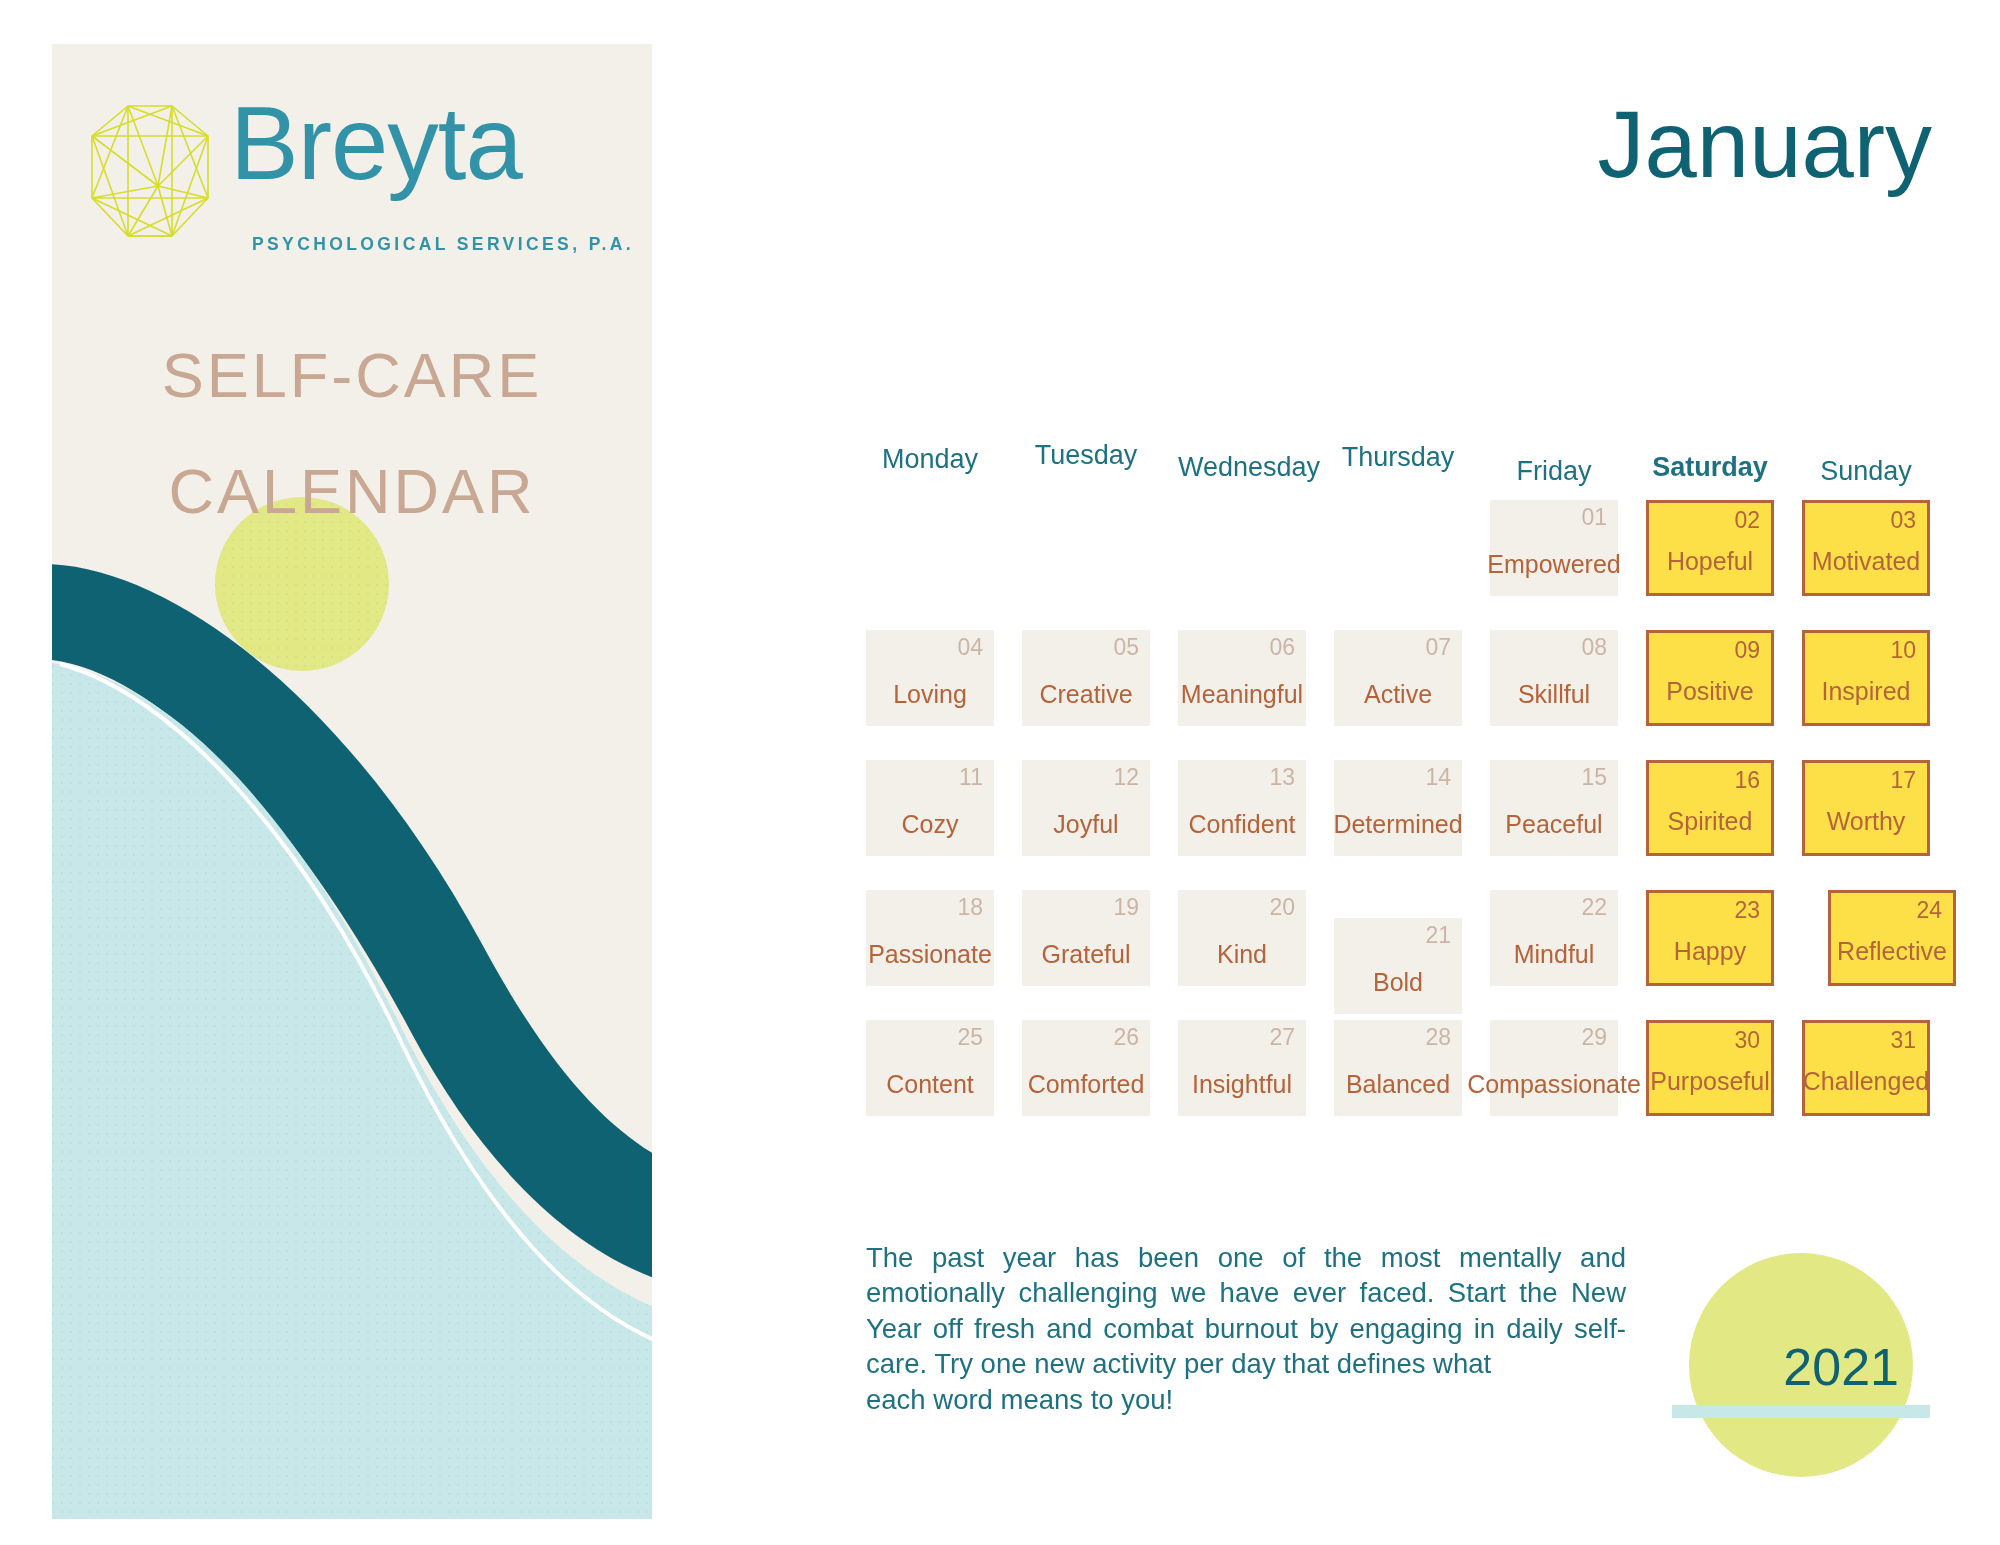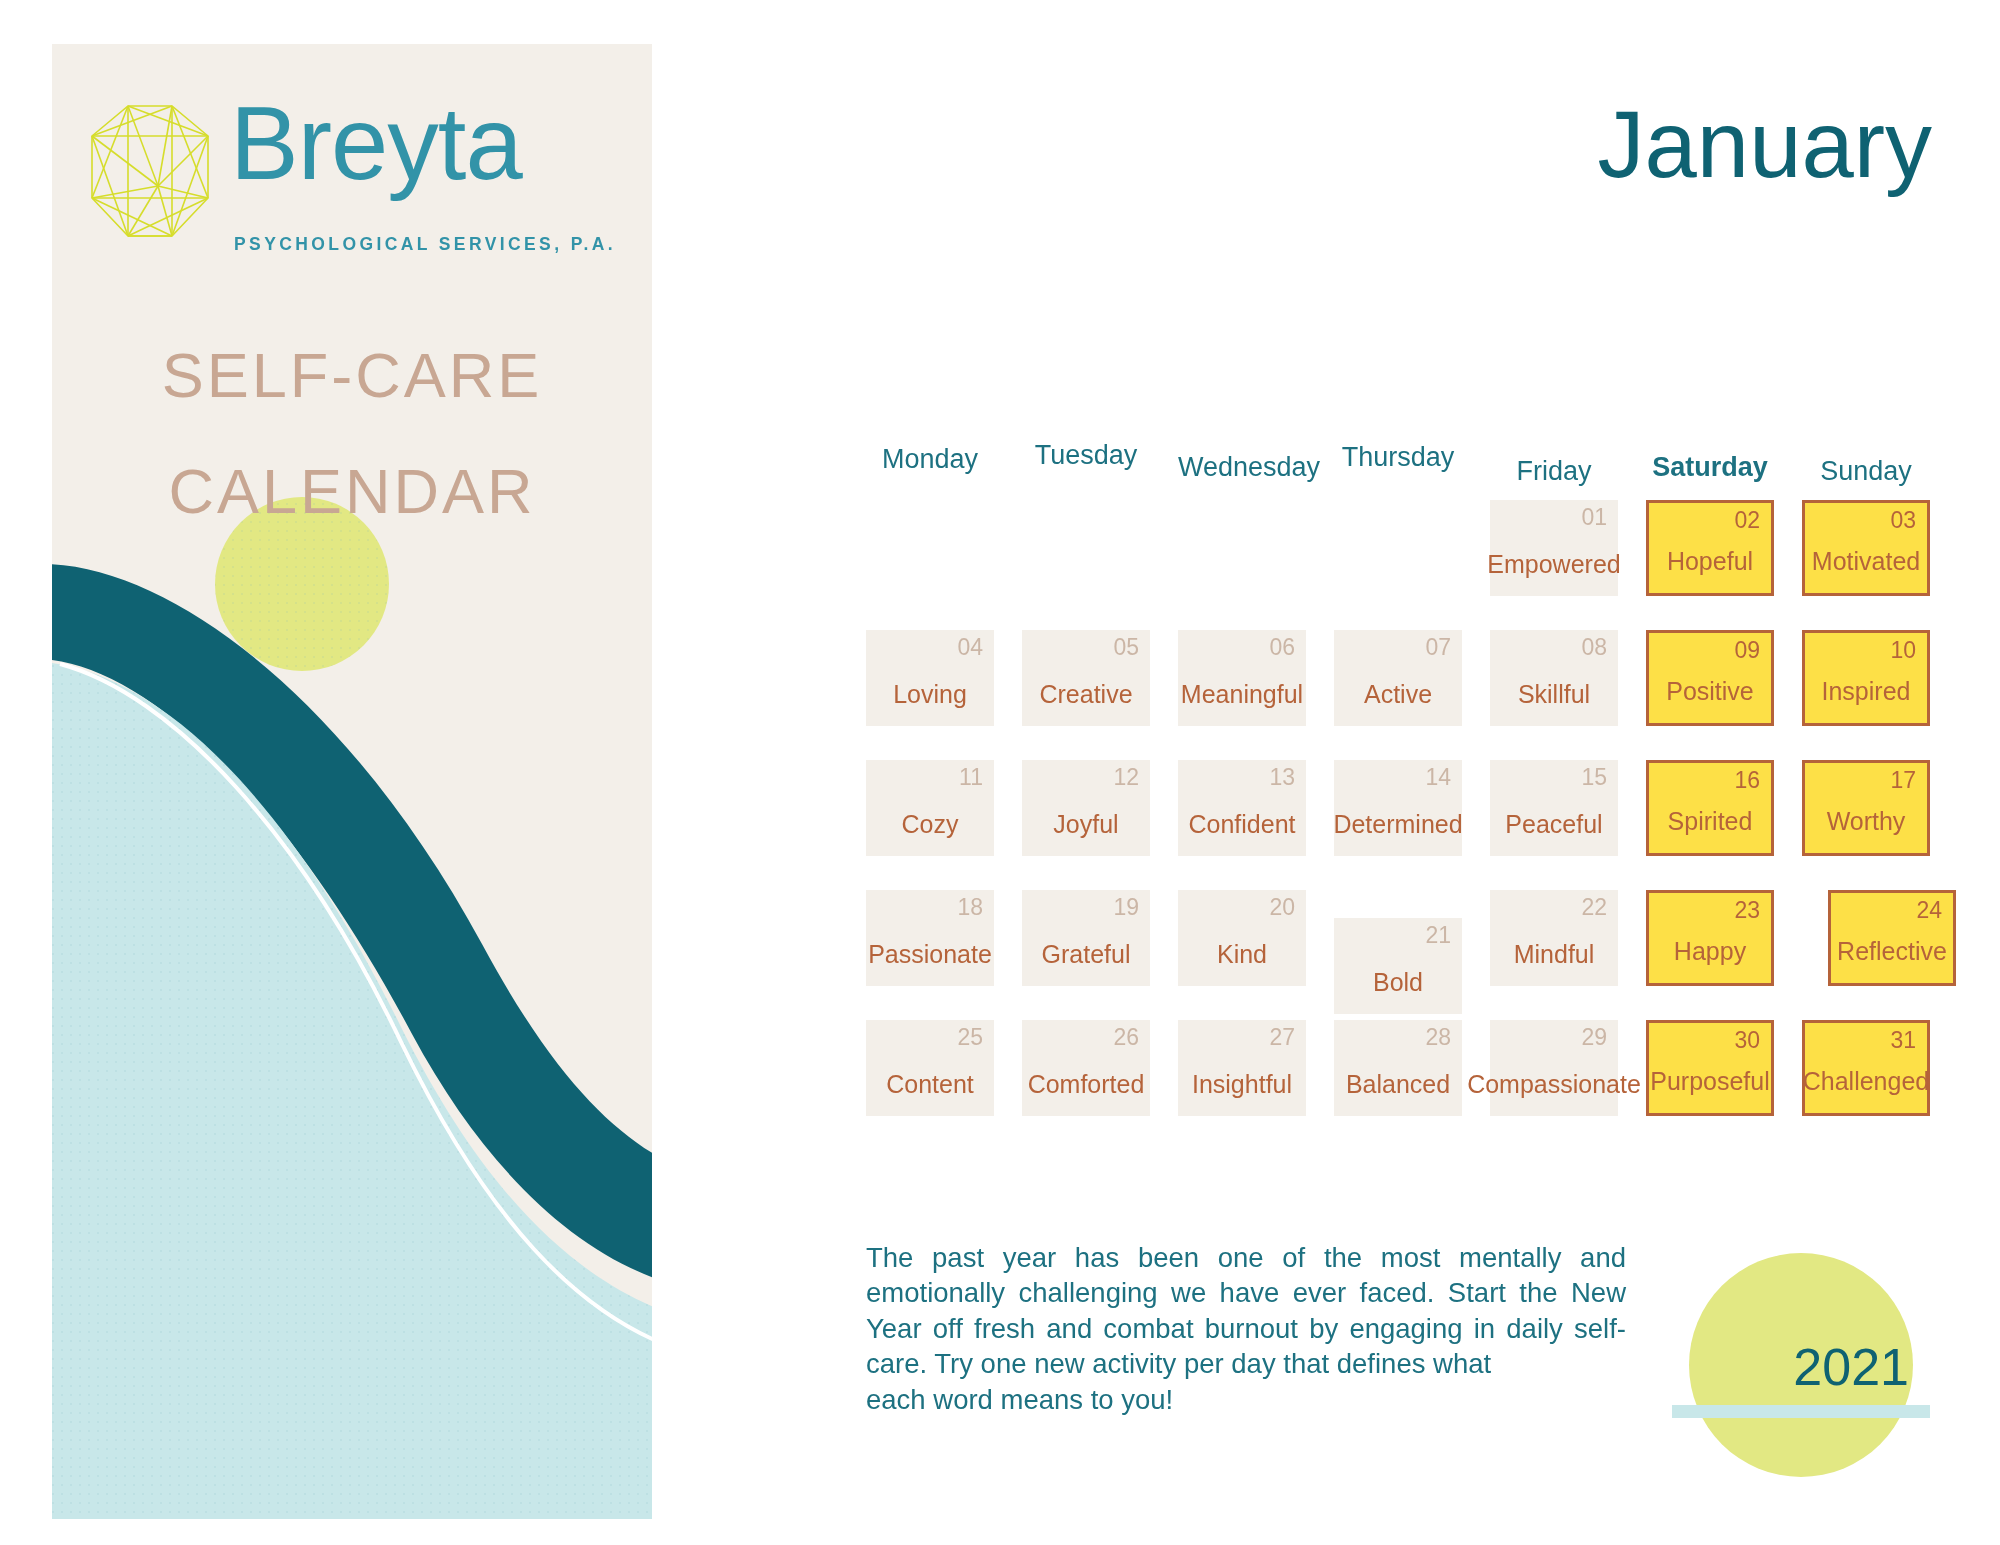--- a/index.html
+++ b/index.html
@@ -32,21 +32,21 @@
     font-family:"Liberation Sans", sans-serif;
     font-size:103px;
     font-weight:400;
     letter-spacing:-1px;
     color:#3293a8;
     line-height:1;
   }
   #logo-sub{
     position:absolute; left:182px; top:190px;
     width:418px;
-    text-align:left;
+    text-align:center;
     font-size:17.5px;
     font-weight:700;
     letter-spacing:3.4px;
     color:#3293a8;
   }
   #title-1, #title-2{
     position:absolute;
     width:600px;
     text-align:center;
     color:#c8a793;
@@ -149,21 +149,21 @@
     position:absolute;
     left:-17px; top:152px;
     width:258px; height:13px;
     background:#c8e7e9;
   }
   #year-text{
     position:absolute;
     left:0; top:88px;
     width:224px;
     text-align:right;
-    padding-right:4px;
+    padding-right:14px;
     box-sizing:border-box;
     font-size:52px;
     font-weight:300;
     color:#0f6272;
     line-height:1;
   }
 </style>
 </head>
 <body>
 

